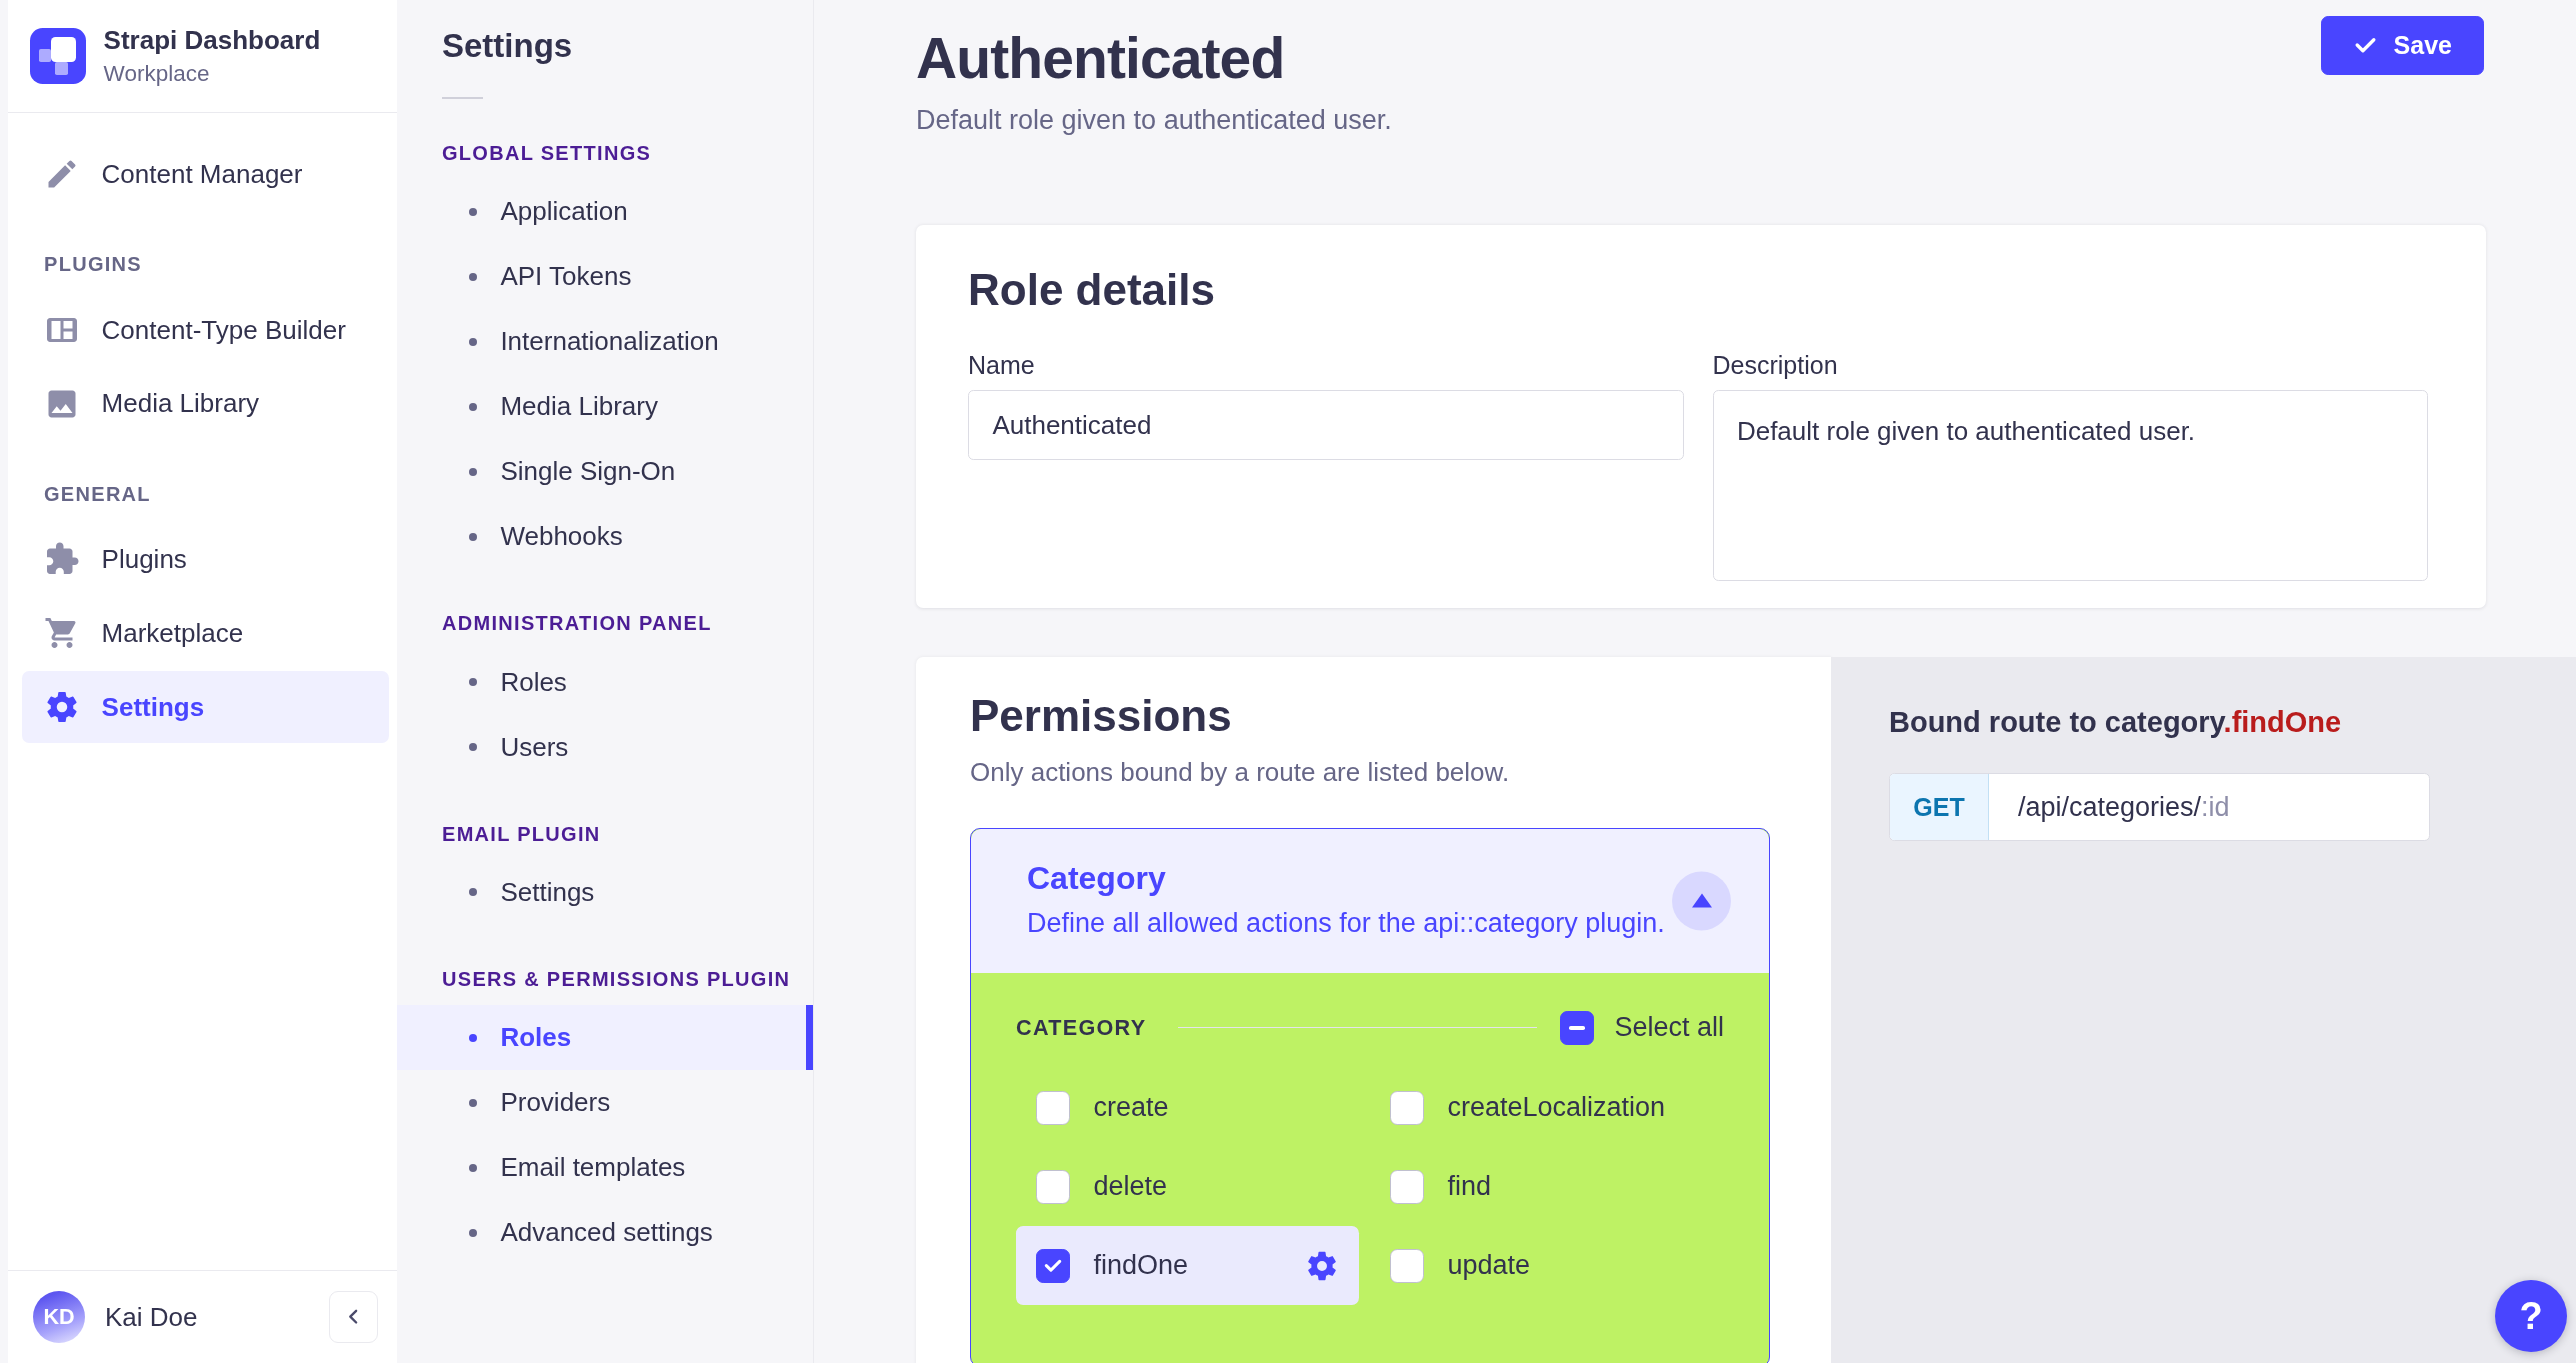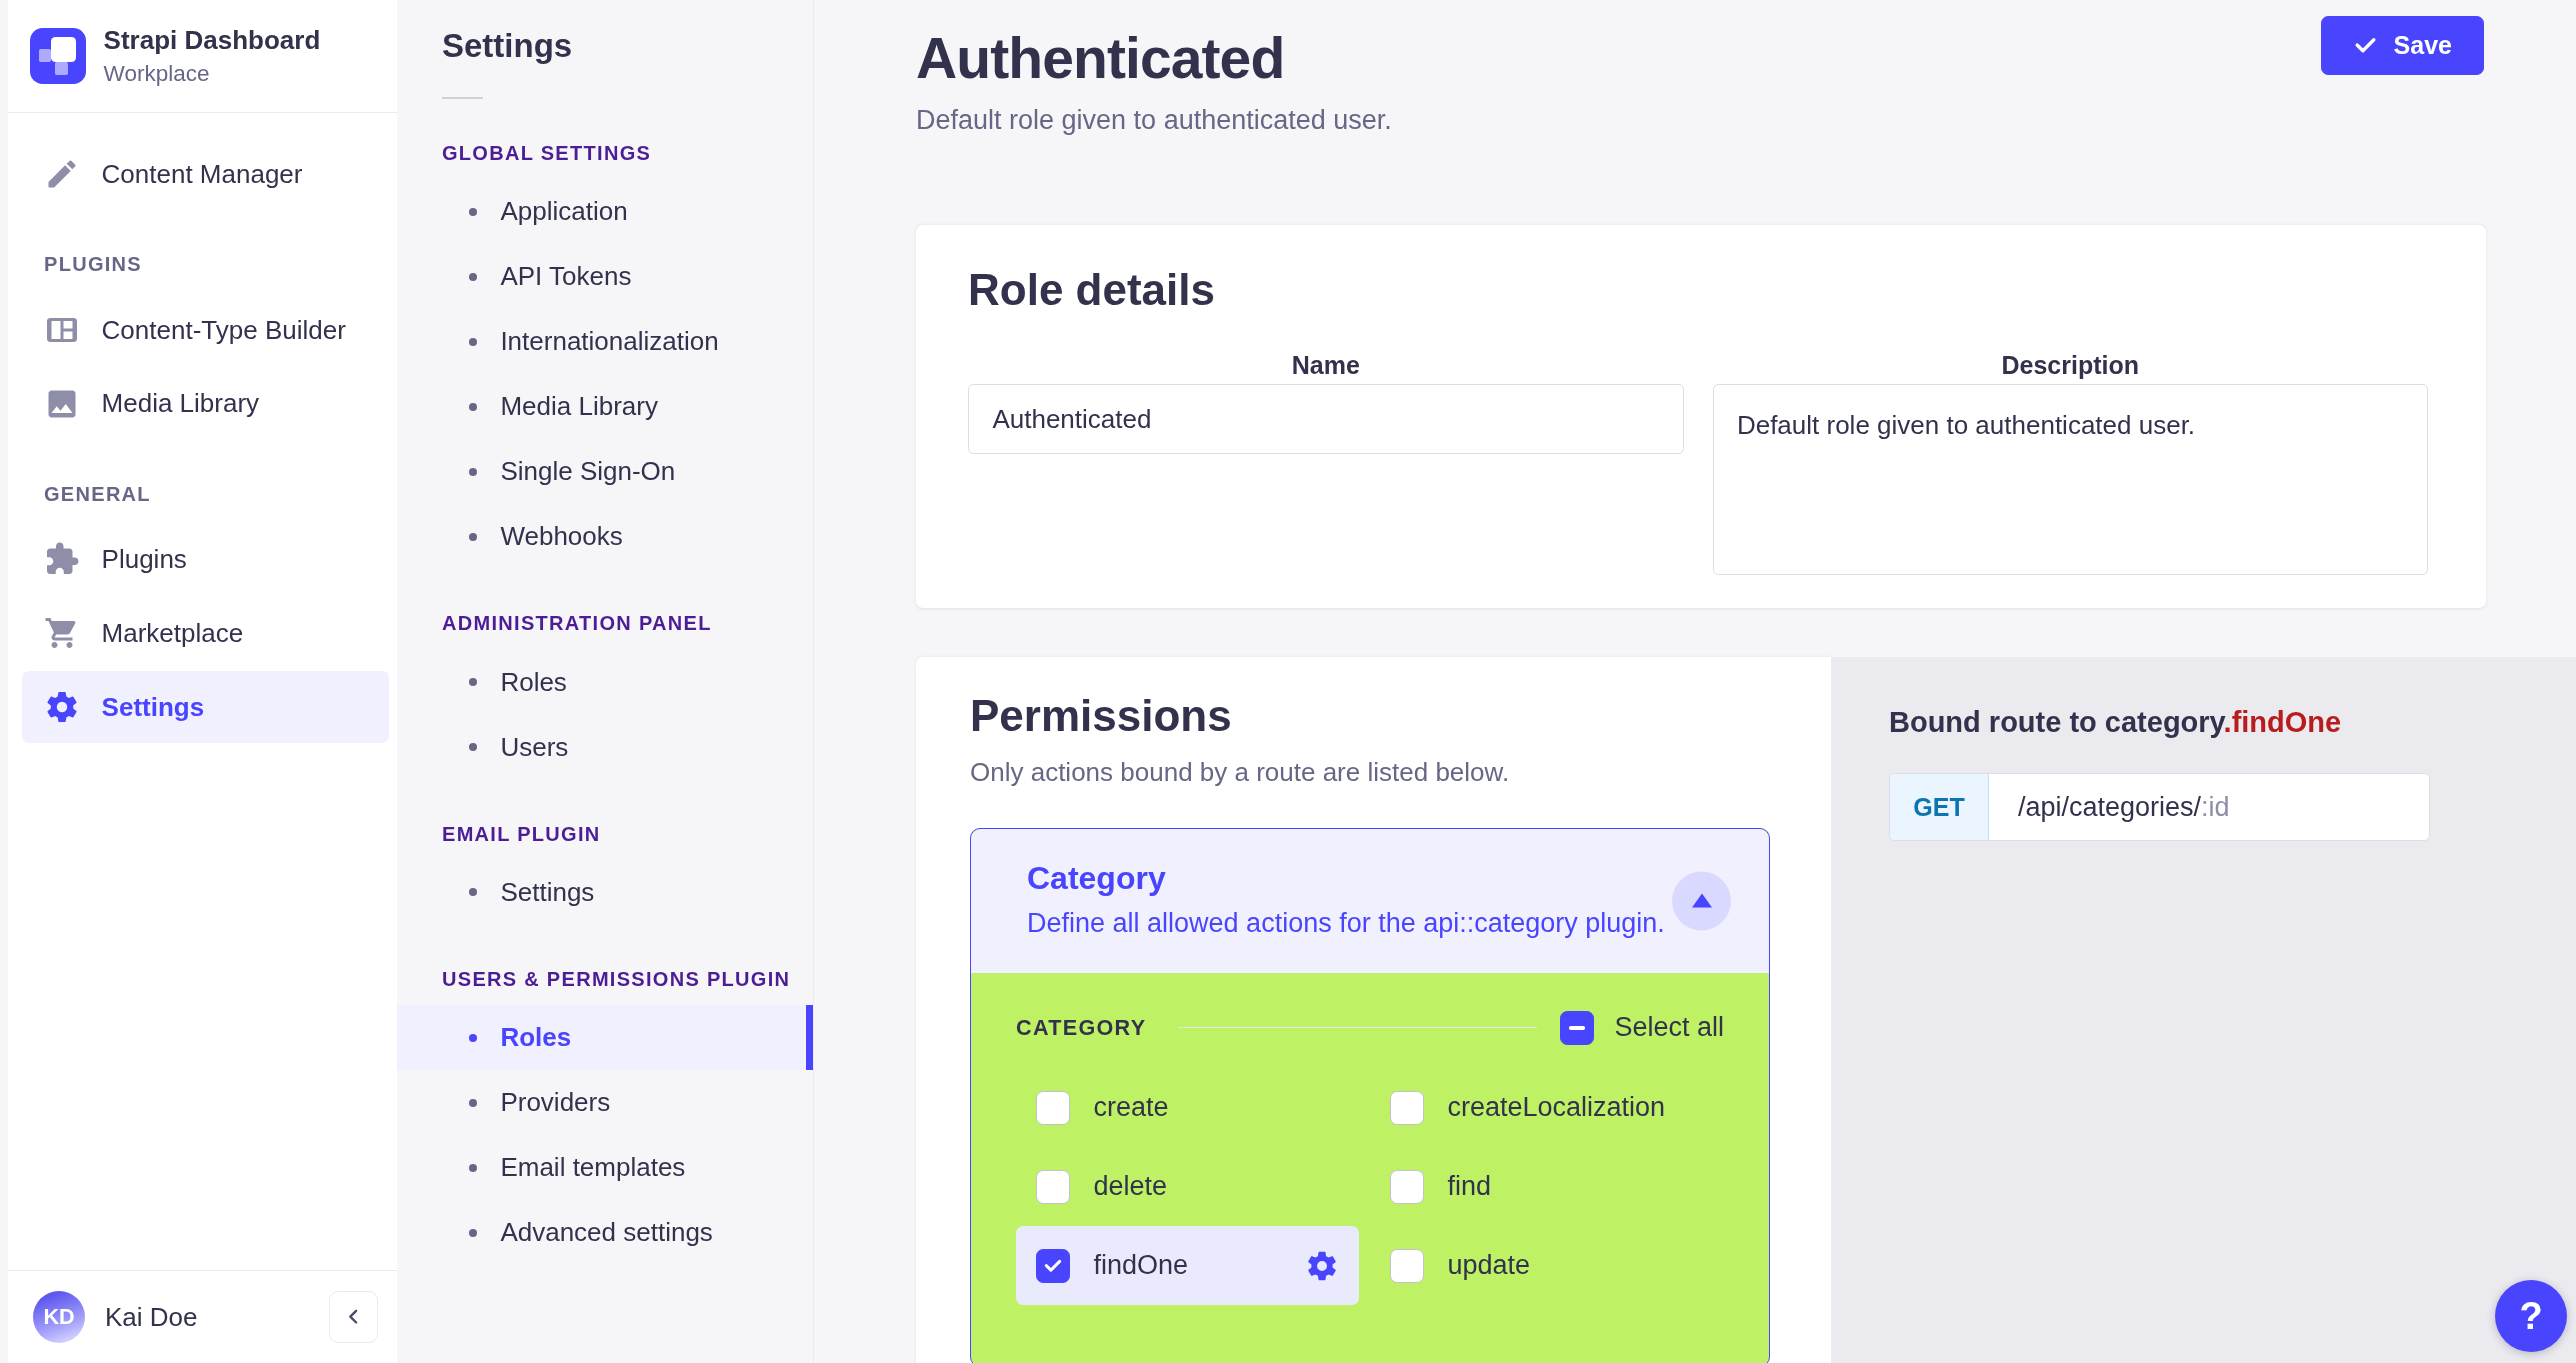--- a/index.html
+++ b/index.html
@@ -56,21 +56,21 @@
     background:#4945ff; border:0.9px solid #4945ff; border-radius:7.2px; color:#fff;
     font-size:25px; font-weight:bold; display:flex; align-items:center; gap:16px; cursor:pointer;
     font-family:"Liberation Sans", sans-serif; }
 
   .role-card { position:absolute; left:101px; top:225px; width:1570px; height:383px;
     background:#fff; border-radius:7.2px; box-shadow:0 0.9px 3.6px rgba(33,33,52,.1);
     padding:40px 58px 0 52px; }
   .card-h2 { font-size:44px; font-weight:bold; color:#32324d; }
   .fields { display:flex; gap:29px; margin-top:36px; }
   .field { flex:1; }
-  .field-label { font-size:25px; font-weight:bold; color:#32324d; margin-bottom:4px;text-align:center; }
+  .field-label { font-size:25px; font-weight:normal; color:#32324d; margin-bottom:10px; }
   .text-input { width:100%; height:70px; border:0.9px solid #dcdce4; border-radius:5.4px; background:#fff;
     padding:0 23.4px; font-size:26px; color:#32324d; font-family:"Liberation Sans", sans-serif; }
   .text-area { width:100%; height:191px; border:0.9px solid #dcdce4; border-radius:5.4px; background:#fff;
     padding:21.6px 23.4px; font-size:26px; color:#32324d; resize:none; font-family:"Liberation Sans", sans-serif; line-height:1.4; }
 
   .lower { position:absolute; left:101px; top:657px; width:1678px; bottom:0; display:flex; }
   .perm-card { width:915px; flex:none; background:#fff; border-radius:7.2px 0 0 0;
     box-shadow:0 0.9px 3.6px rgba(33,33,52,.08); padding:34px 61px 0 54px; }
   .perm-sub { margin-top:16px; font-size:26px; color:#666687; }
   .accordion { margin-top:40px; border:0.9px solid #4945ff; border-radius:10px; height:539px; overflow:hidden; background:#bef264; }

